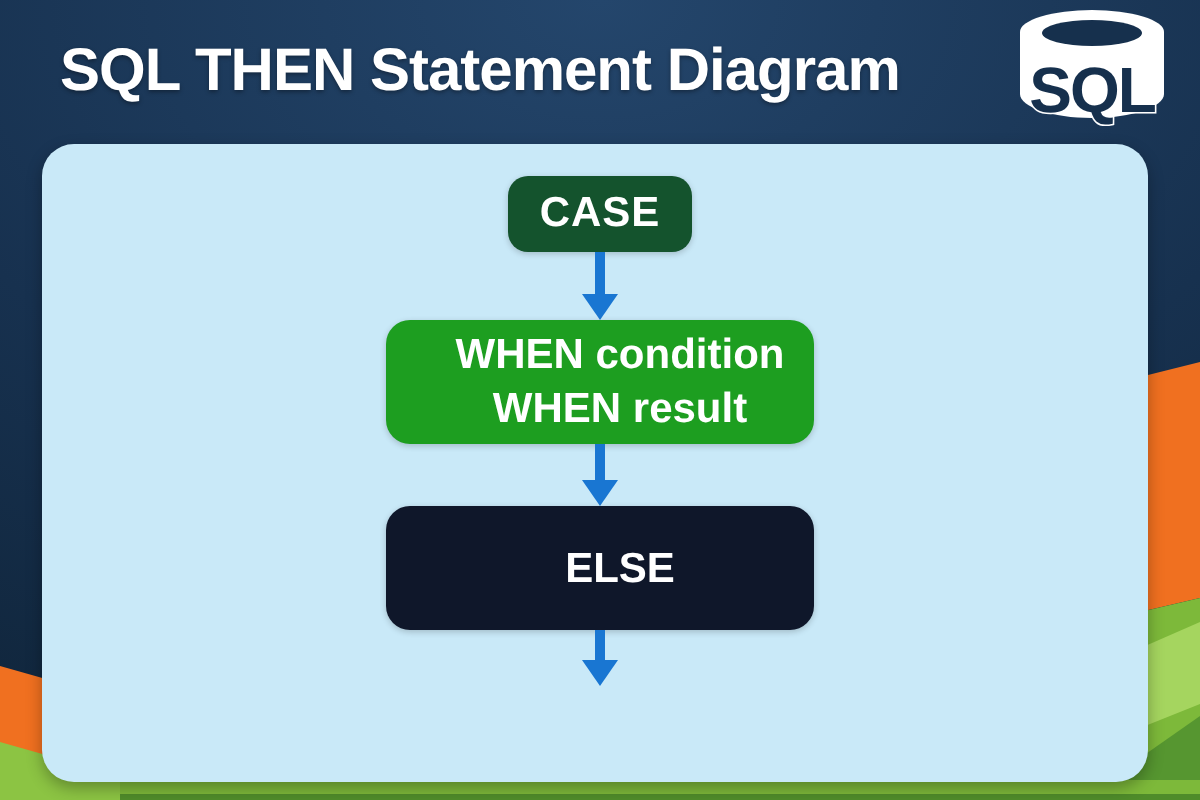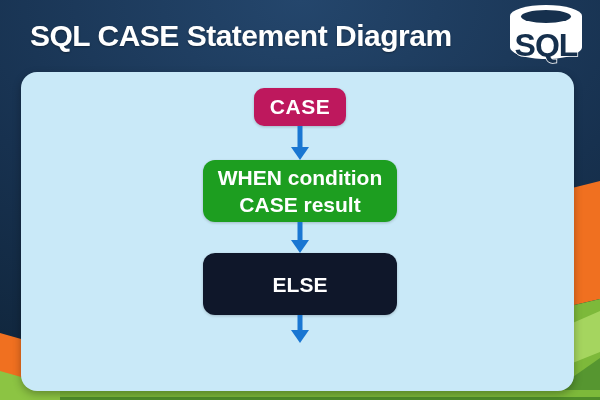--- a/index.html
+++ b/index.html
@@ -62,22 +62,23 @@
     font-size: 21px;
     font-weight: bold;
     letter-spacing: 0.5px;
   }
   .node-large {
     width: 194px; height: 62px;
     border-radius: 12px;
     font-size: 21px;
     font-weight: 600;
     line-height: 27px;
+    padding-left: 20px;
   }
-  .node-case, .node-end { background: #be185d; }
+  .node-case, .node-end { background: #14532d; }
   .node-when { background: #1d9e20; }
   .node-else { background: #0f172a; }
   .node-case { margin-top: 16px; }
   .arrow { display: block; }
 </style>
 </head>
 <body>
 
 <svg id="bg" viewBox="0 0 600 400" preserveAspectRatio="none">
   <defs>
@@ -96,21 +97,21 @@
   <polygon points="540,400 600,358 600,400" fill="#569630"></polygon>
 
   <rect x="0" y="390" width="600" height="10" fill="#7db93a"></rect>
   <rect x="0" y="397" width="600" height="3" fill="#4f8c2a"></rect>
 
   <polygon points="0,333 60,350 60,400 0,400" fill="#f07020"></polygon>
   <polygon points="0,371 60,388 60,400 0,400" fill="#8cc443"></polygon>
 </svg>
 
 <div>
-  <div class="header-title">SQL CASE Statement Diagram</div>
+  <div class="header-title">SQL THEN Statement Diagram</div>
   <svg class="sql-icon" viewBox="0 0 82 62">
     <path d="M5 13 V44 C5 50.5 21 56 41 56 C61 56 77 50.5 77 44 V13 Z" fill="#ffffff"></path>
     <ellipse cx="41" cy="13" rx="36" ry="11" fill="#ffffff"></ellipse>
     <ellipse cx="41" cy="13.5" rx="25" ry="6.5" fill="#16304d"></ellipse>
     <text x="41" y="53" text-anchor="middle" font-family="Liberation Sans, sans-serif" font-size="32" font-weight="bold" letter-spacing="-1" fill="#16304d" stroke="#ffffff" stroke-width="1.5" paint-order="stroke">SQL</text>
   </svg>
 </div>
 
 <div class="panel"></div>
 
@@ -120,21 +121,21 @@
     <span>CASE</span>
   </div>
 
   <svg class="arrow" width="26" height="34" viewBox="0 0 26 34">
     <rect x="10.5" y="0" width="5" height="22" fill="#1976d2"></rect>
     <polygon points="4,21 22,21 13,34" fill="#1976d2"></polygon>
   </svg>
 
   <div class="node node-large node-when">
     <span>WHEN condition</span>
-    <span>CASE result</span>
+    <span>WHEN result</span>
   </div>
 
   <svg class="arrow" width="26" height="31" viewBox="0 0 26 31">
     <rect x="10.5" y="0" width="5" height="19" fill="#1976d2"></rect>
     <polygon points="4,18 22,18 13,31" fill="#1976d2"></polygon>
   </svg>
 
   <div class="node node-large node-else">
     <span>ELSE</span>
   </div>

